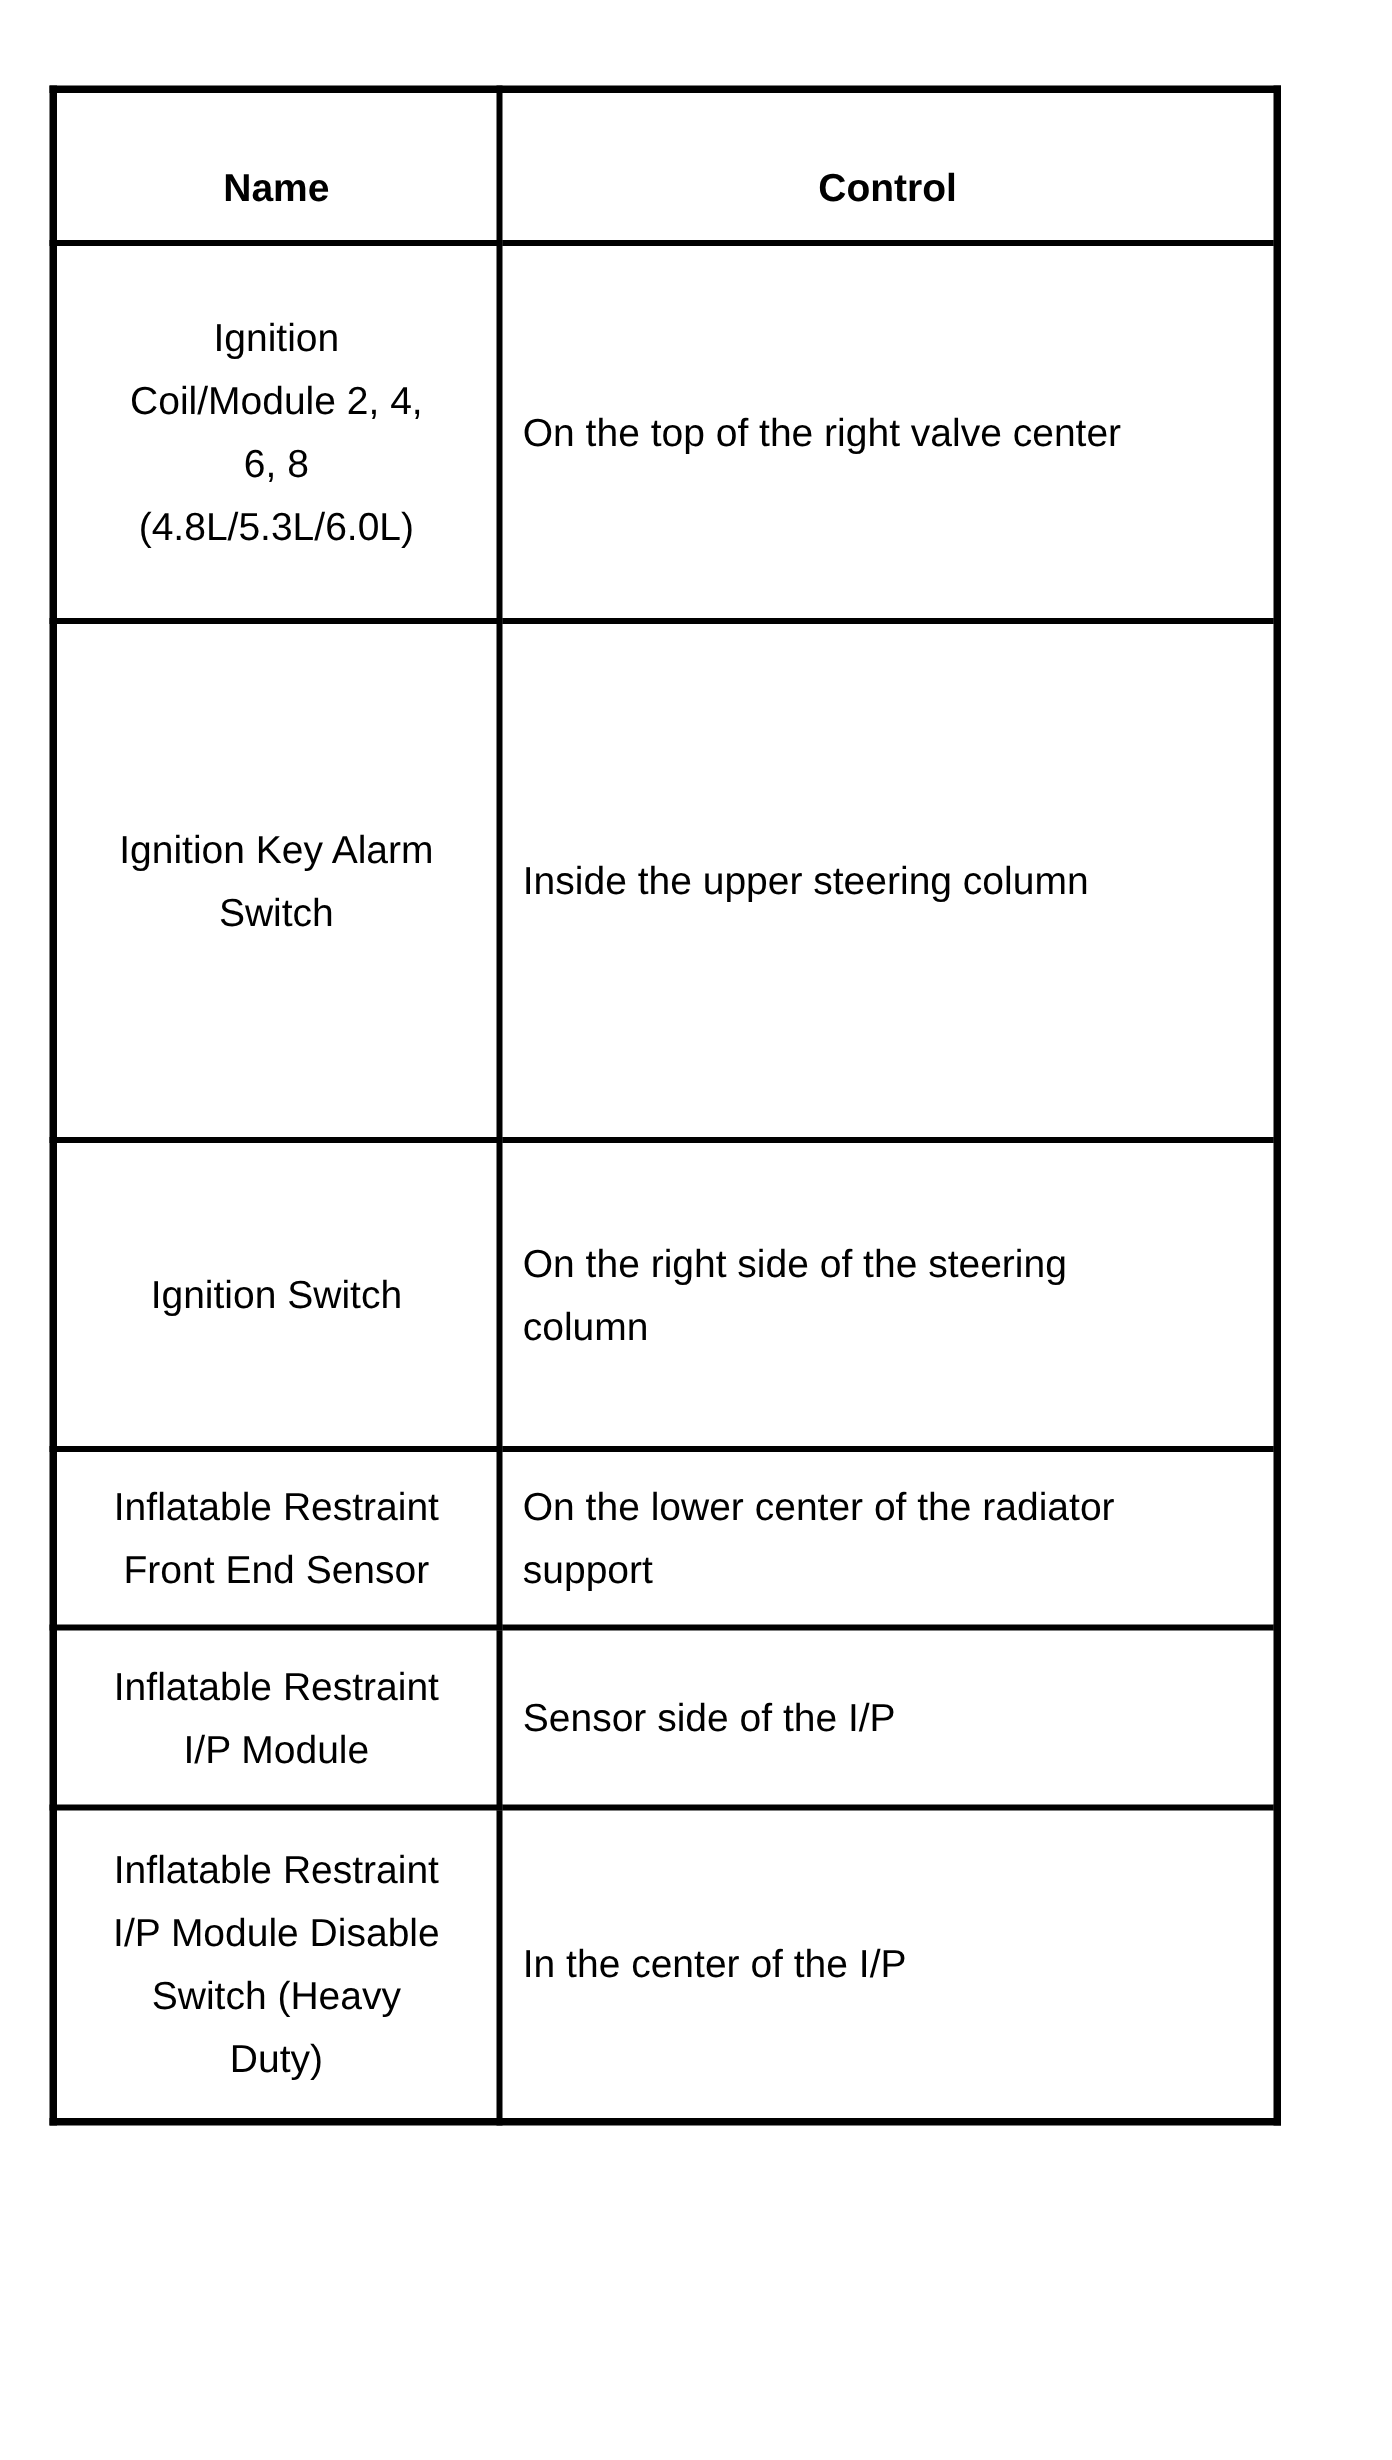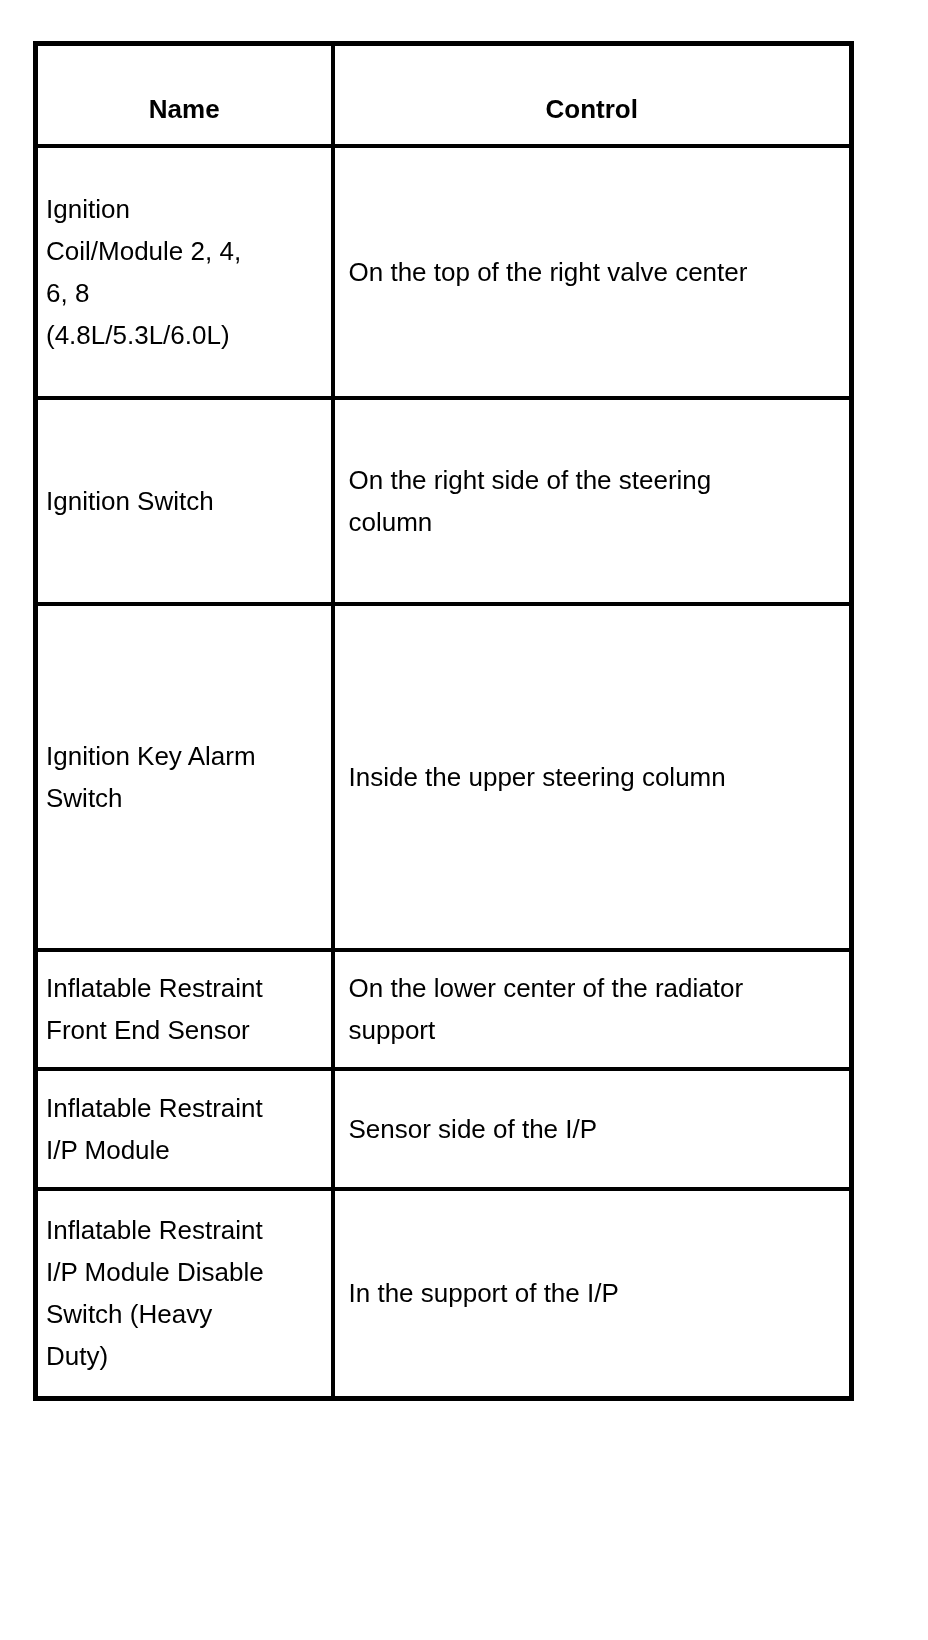--- a/index.html
+++ b/index.html
@@ -10,21 +10,21 @@
   body {
     width: 928px;
     height: 1640px;
     position: relative;
     font-family: "Liberation Sans", sans-serif;
     color: #000000;
   }
   .doc-table {
     position: absolute;
     left: 33px;
-    top: 41px;
+    top: 57px;
     width: 816px;
     border-collapse: collapse;
     table-layout: fixed;
     background: #ffffff;
   }
   .doc-table td, .doc-table th {
     border: 4px solid #000000;
     font-size: 26px;
     line-height: 42px;
     white-space: pre-line;
@@ -33,20 +33,21 @@
   .doc-table {
     border: 5px solid #000000;
   }
   th.hdr {
     font-weight: bold;
     text-align: center;
     vertical-align: bottom;
     padding: 0 6px 14px 6px;
   }
   td.name-cell {
+    text-align: center;
     vertical-align: middle;
     padding: 4px 8px;
   }
   td.location-cell {
     text-align: left;
     vertical-align: middle;
     padding: 4px 10px 4px 14px;
   }
 </style>
 </head>
@@ -62,42 +63,42 @@
       <th class="hdr">Name</th>
       <th class="hdr">Control</th>
     </tr>
     <tr style="height:252px;">
       <td class="name-cell">Ignition
 Coil/Module 2, 4,
 6, 8
 (4.8L/5.3L/6.0L)</td>
       <td class="location-cell">On the top of the right valve center</td>
     </tr>
+    <tr style="height:346px;">
+      <td class="name-cell">Ignition Key Alarm
+Switch</td>
+      <td class="location-cell">Inside the upper steering column</td>
+    </tr>
     <tr style="height:206px;">
       <td class="name-cell">Ignition Switch</td>
       <td class="location-cell">On the right side of the steering
 column</td>
-    </tr>
-    <tr style="height:346px;">
-      <td class="name-cell">Ignition Key Alarm
-Switch</td>
-      <td class="location-cell">Inside the upper steering column</td>
     </tr>
     <tr style="height:119px;">
       <td class="name-cell">Inflatable Restraint
 Front End Sensor</td>
       <td class="location-cell">On the lower center of the radiator
 support</td>
     </tr>
     <tr style="height:120px;">
       <td class="name-cell">Inflatable Restraint
 I/P Module</td>
       <td class="location-cell">Sensor side of the I/P</td>
     </tr>
     <tr style="height:210px;">
       <td class="name-cell">Inflatable Restraint
 I/P Module Disable
 Switch (Heavy
 Duty)</td>
-      <td class="location-cell">In the support of the I/P</td>
+      <td class="location-cell">In the center of the I/P</td>
     </tr>
   </tbody>
 </table>
 
 </body></html>

